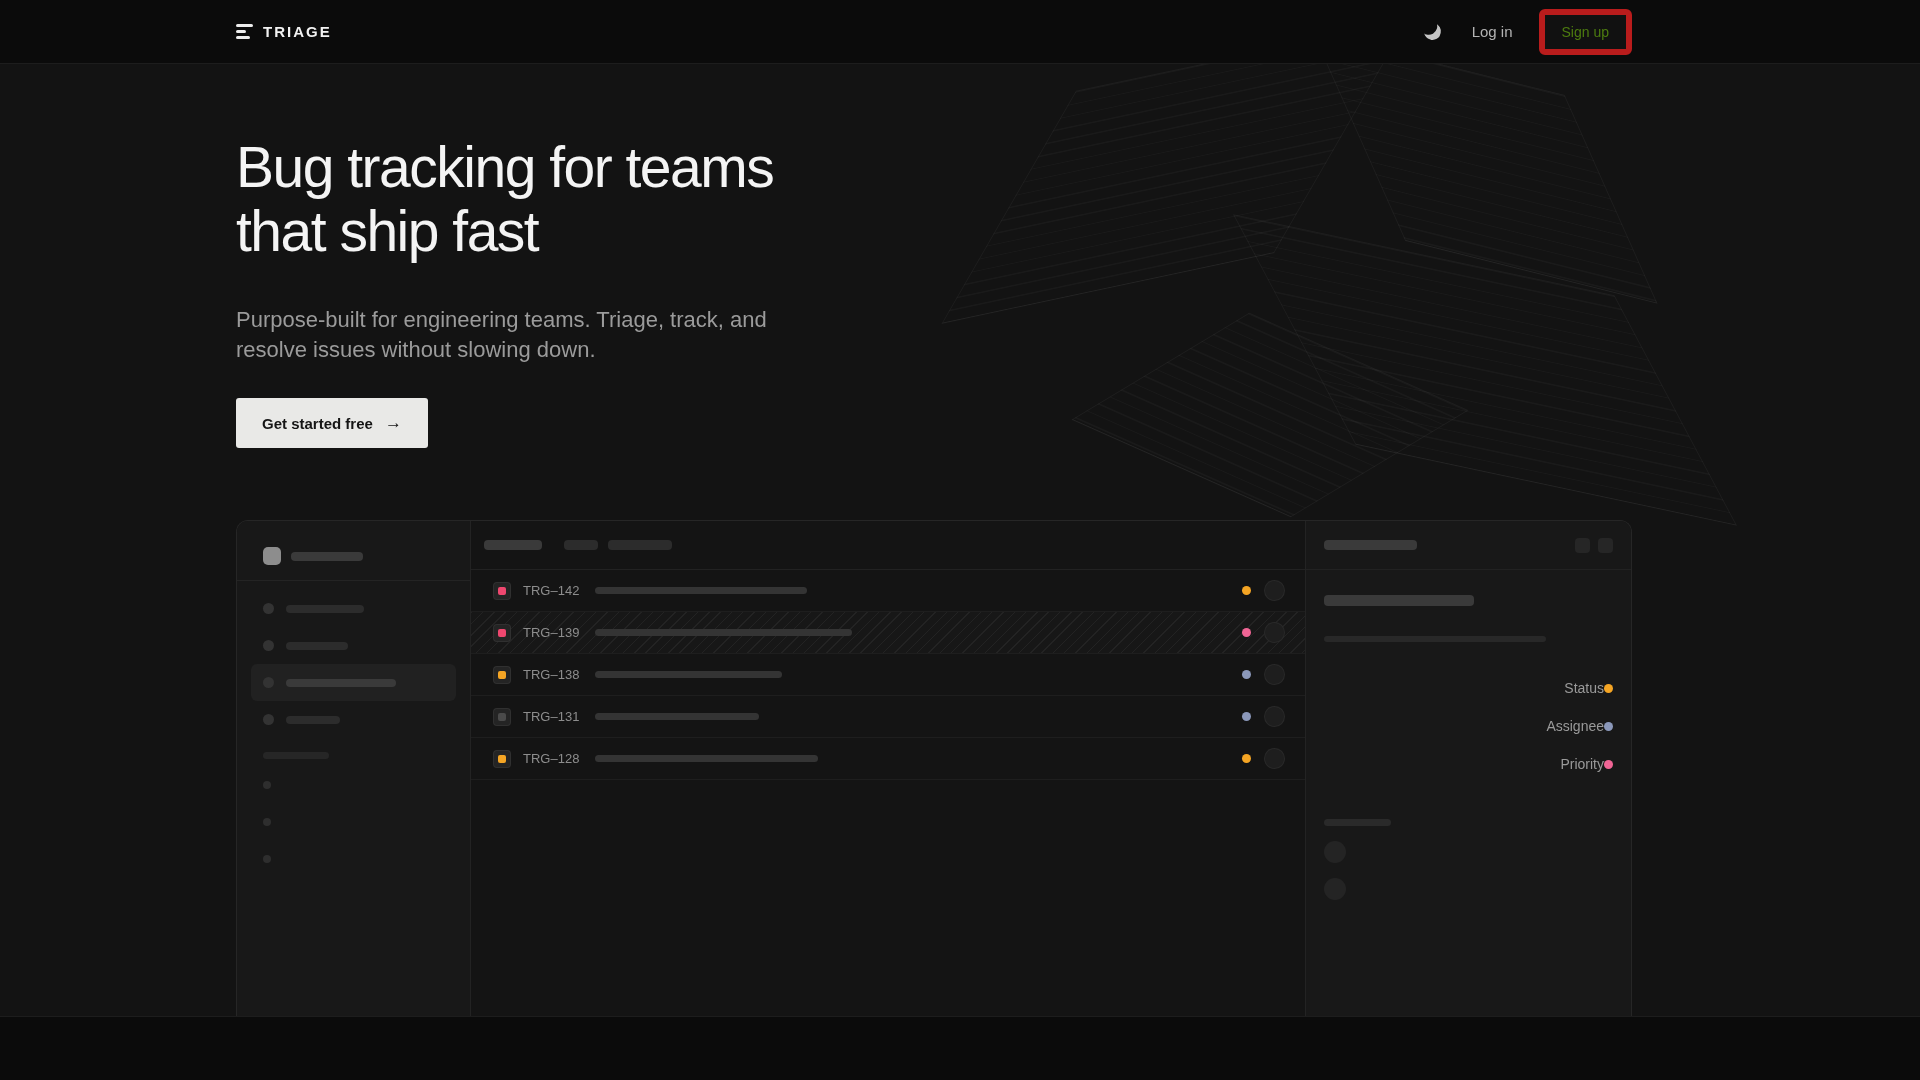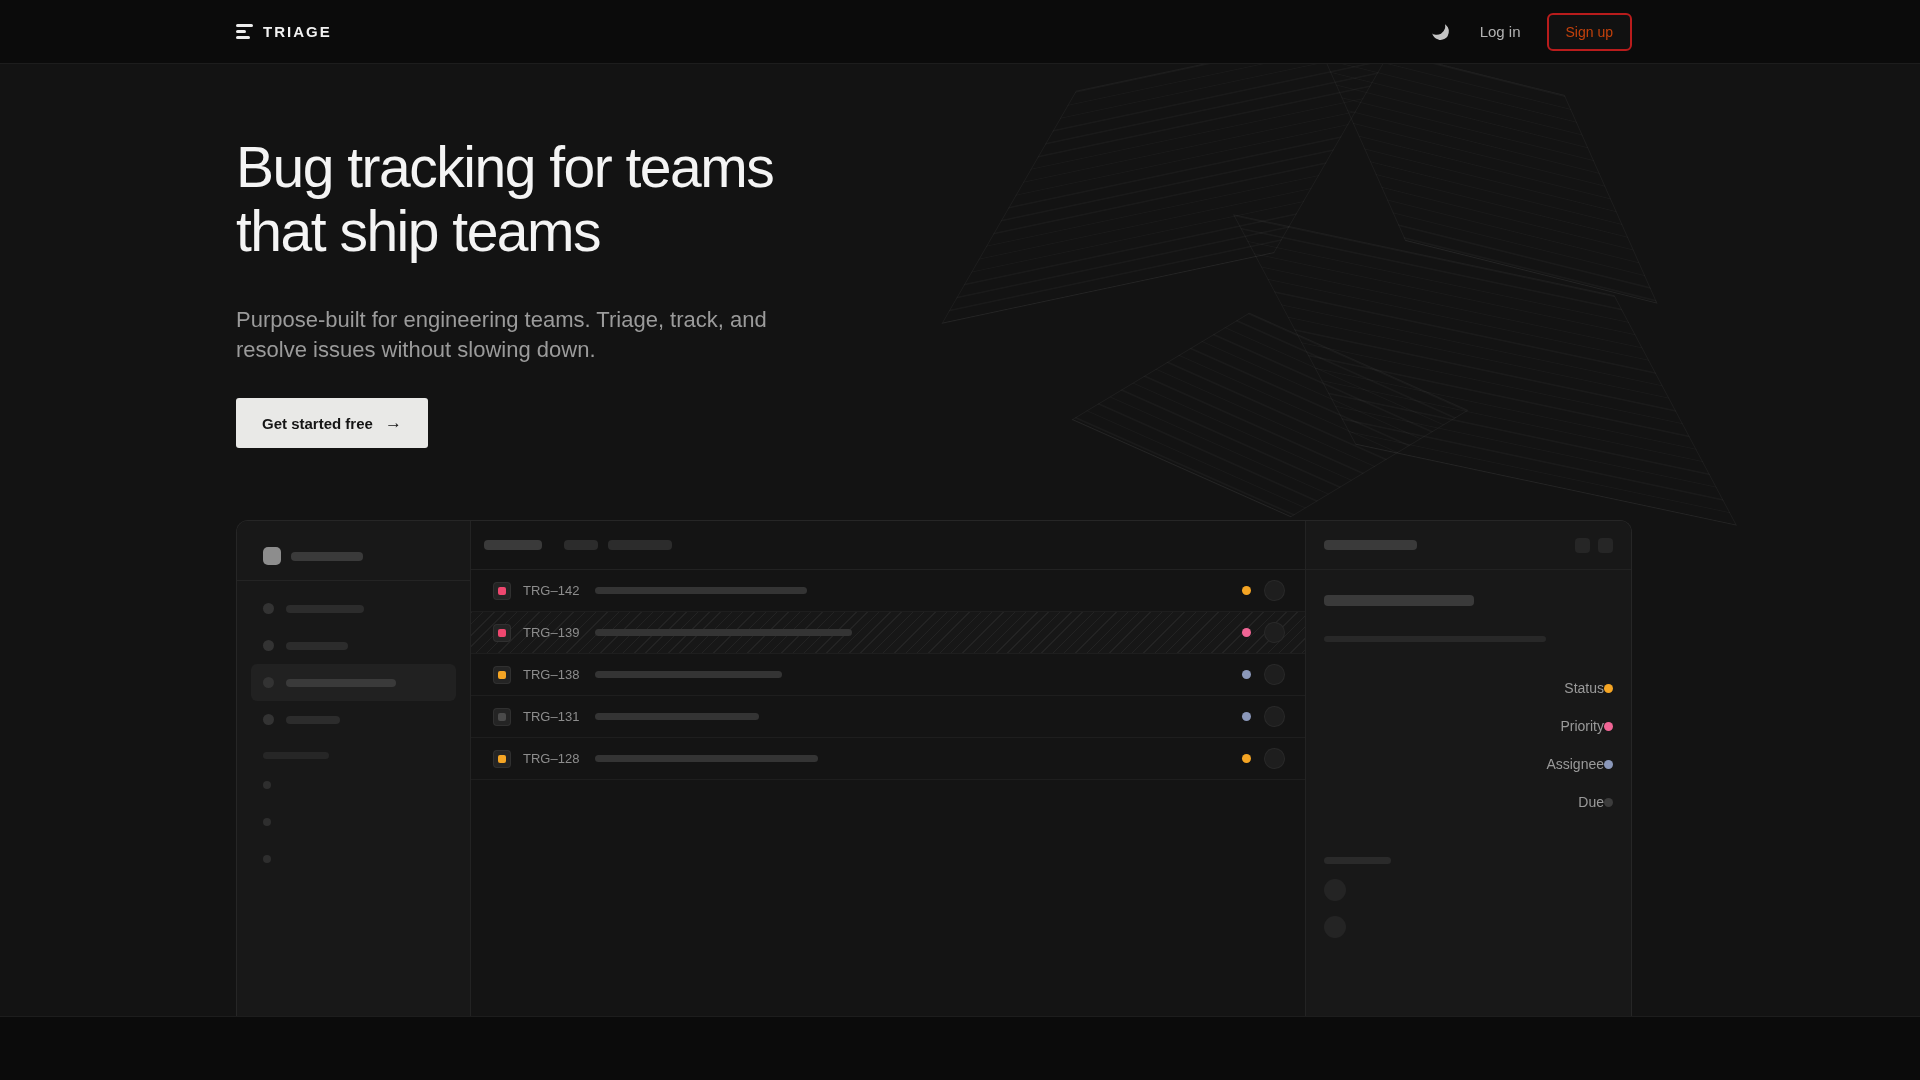--- a/index.html
+++ b/index.html
@@ -27,22 +27,22 @@
   .logo-mark i:nth-child(3){ width: 14px; }
   .brand-text { font-size: 15px; font-weight: 700; letter-spacing: 2px; color: #f2f2f2; }
   .nav-right { display: flex; align-items: center; gap: 26px; }
   .theme-btn { background: none; border: none; cursor: pointer; width: 22px; height: 22px; position: relative; }
   .moon {
     display: block; width: 17px; height: 17px; border-radius: 50%;
     box-shadow: inset -5px -4px 0 0 #c4c4c4; transform: rotate(15deg);
   }
   .login-link { font-size: 15px; color: #b3b3b3; text-decoration: none; cursor: pointer; }
   .signup-btn {
-    font-family: inherit; font-size: 14px; color: #c2410c; background: #111;
-    border: 2px solid #b91c1c; border-radius: 6px; padding: 9px 17px; cursor: pointer;
+    font-family: inherit; font-size: 14px; color: #4d7c0f; background: #111;
+    border: 6px solid #b91c1c; border-radius: 6px; padding: 9px 17px; cursor: pointer;
   }
 
   
   .main { position: relative; height: 952px; }
 
   
   .wires { position: absolute; inset: 0; overflow: hidden; z-index: 0; pointer-events: none; }
   .wire {
     position: absolute; opacity: 0.55;
     border: 1px solid rgba(255,255,255,0.09);
@@ -163,21 +163,21 @@
     <div class="wire wire-b"></div>
     <div class="wire wire-c"></div>
     <div class="wire wire-d"></div>
   </div>
 
   <div class="content">
 
     <section class="hero">
       <h1 class="hero-title">
         <span style="display:block">Bug tracking for teams</span>
-        <span style="display:block">that ship teams</span>
+        <span style="display:block">that ship fast</span>
       </h1>
       <p class="hero-sub">
         <span style="display:block">Purpose-built for engineering teams. Triage, track, and</span>
         <span style="display:block">resolve issues without slowing down.</span>
       </p>
       <button class="cta-btn">
         <span>Get started free</span>
         <span class="cta-arrow">→</span>
       </button>
     </section>
@@ -291,30 +291,26 @@
         </div>
         <div class="detail-body">
           <div class="sk detail-title-sk"></div>
           <div class="detail-line-sk"></div>
           <div class="fields">
             <div class="field-row">
               <span class="field-label">Status</span>
               <span class="field-dot" style="background: rgb(245, 165, 36);"></span>
             </div>
             <div class="field-row">
-              <span class="field-label">Priority</span>
-              <span class="field-dot" style="background: rgb(240, 101, 149);"></span>
-            </div>
-            <div class="field-row">
               <span class="field-label">Assignee</span>
               <span class="field-dot" style="background: rgb(139, 152, 186);"></span>
             </div>
             <div class="field-row">
-              <span class="field-label">Due</span>
-              <span class="field-dot" style="background: rgb(60, 60, 60);"></span>
+              <span class="field-label">Priority</span>
+              <span class="field-dot" style="background: rgb(240, 101, 149);"></span>
             </div>
           </div>
           <div class="detail-foot-sk"></div>
           <div class="detail-circle"></div>
           <div class="detail-circle"></div>
         </div>
       </div>
 
     </section>
   </div>

